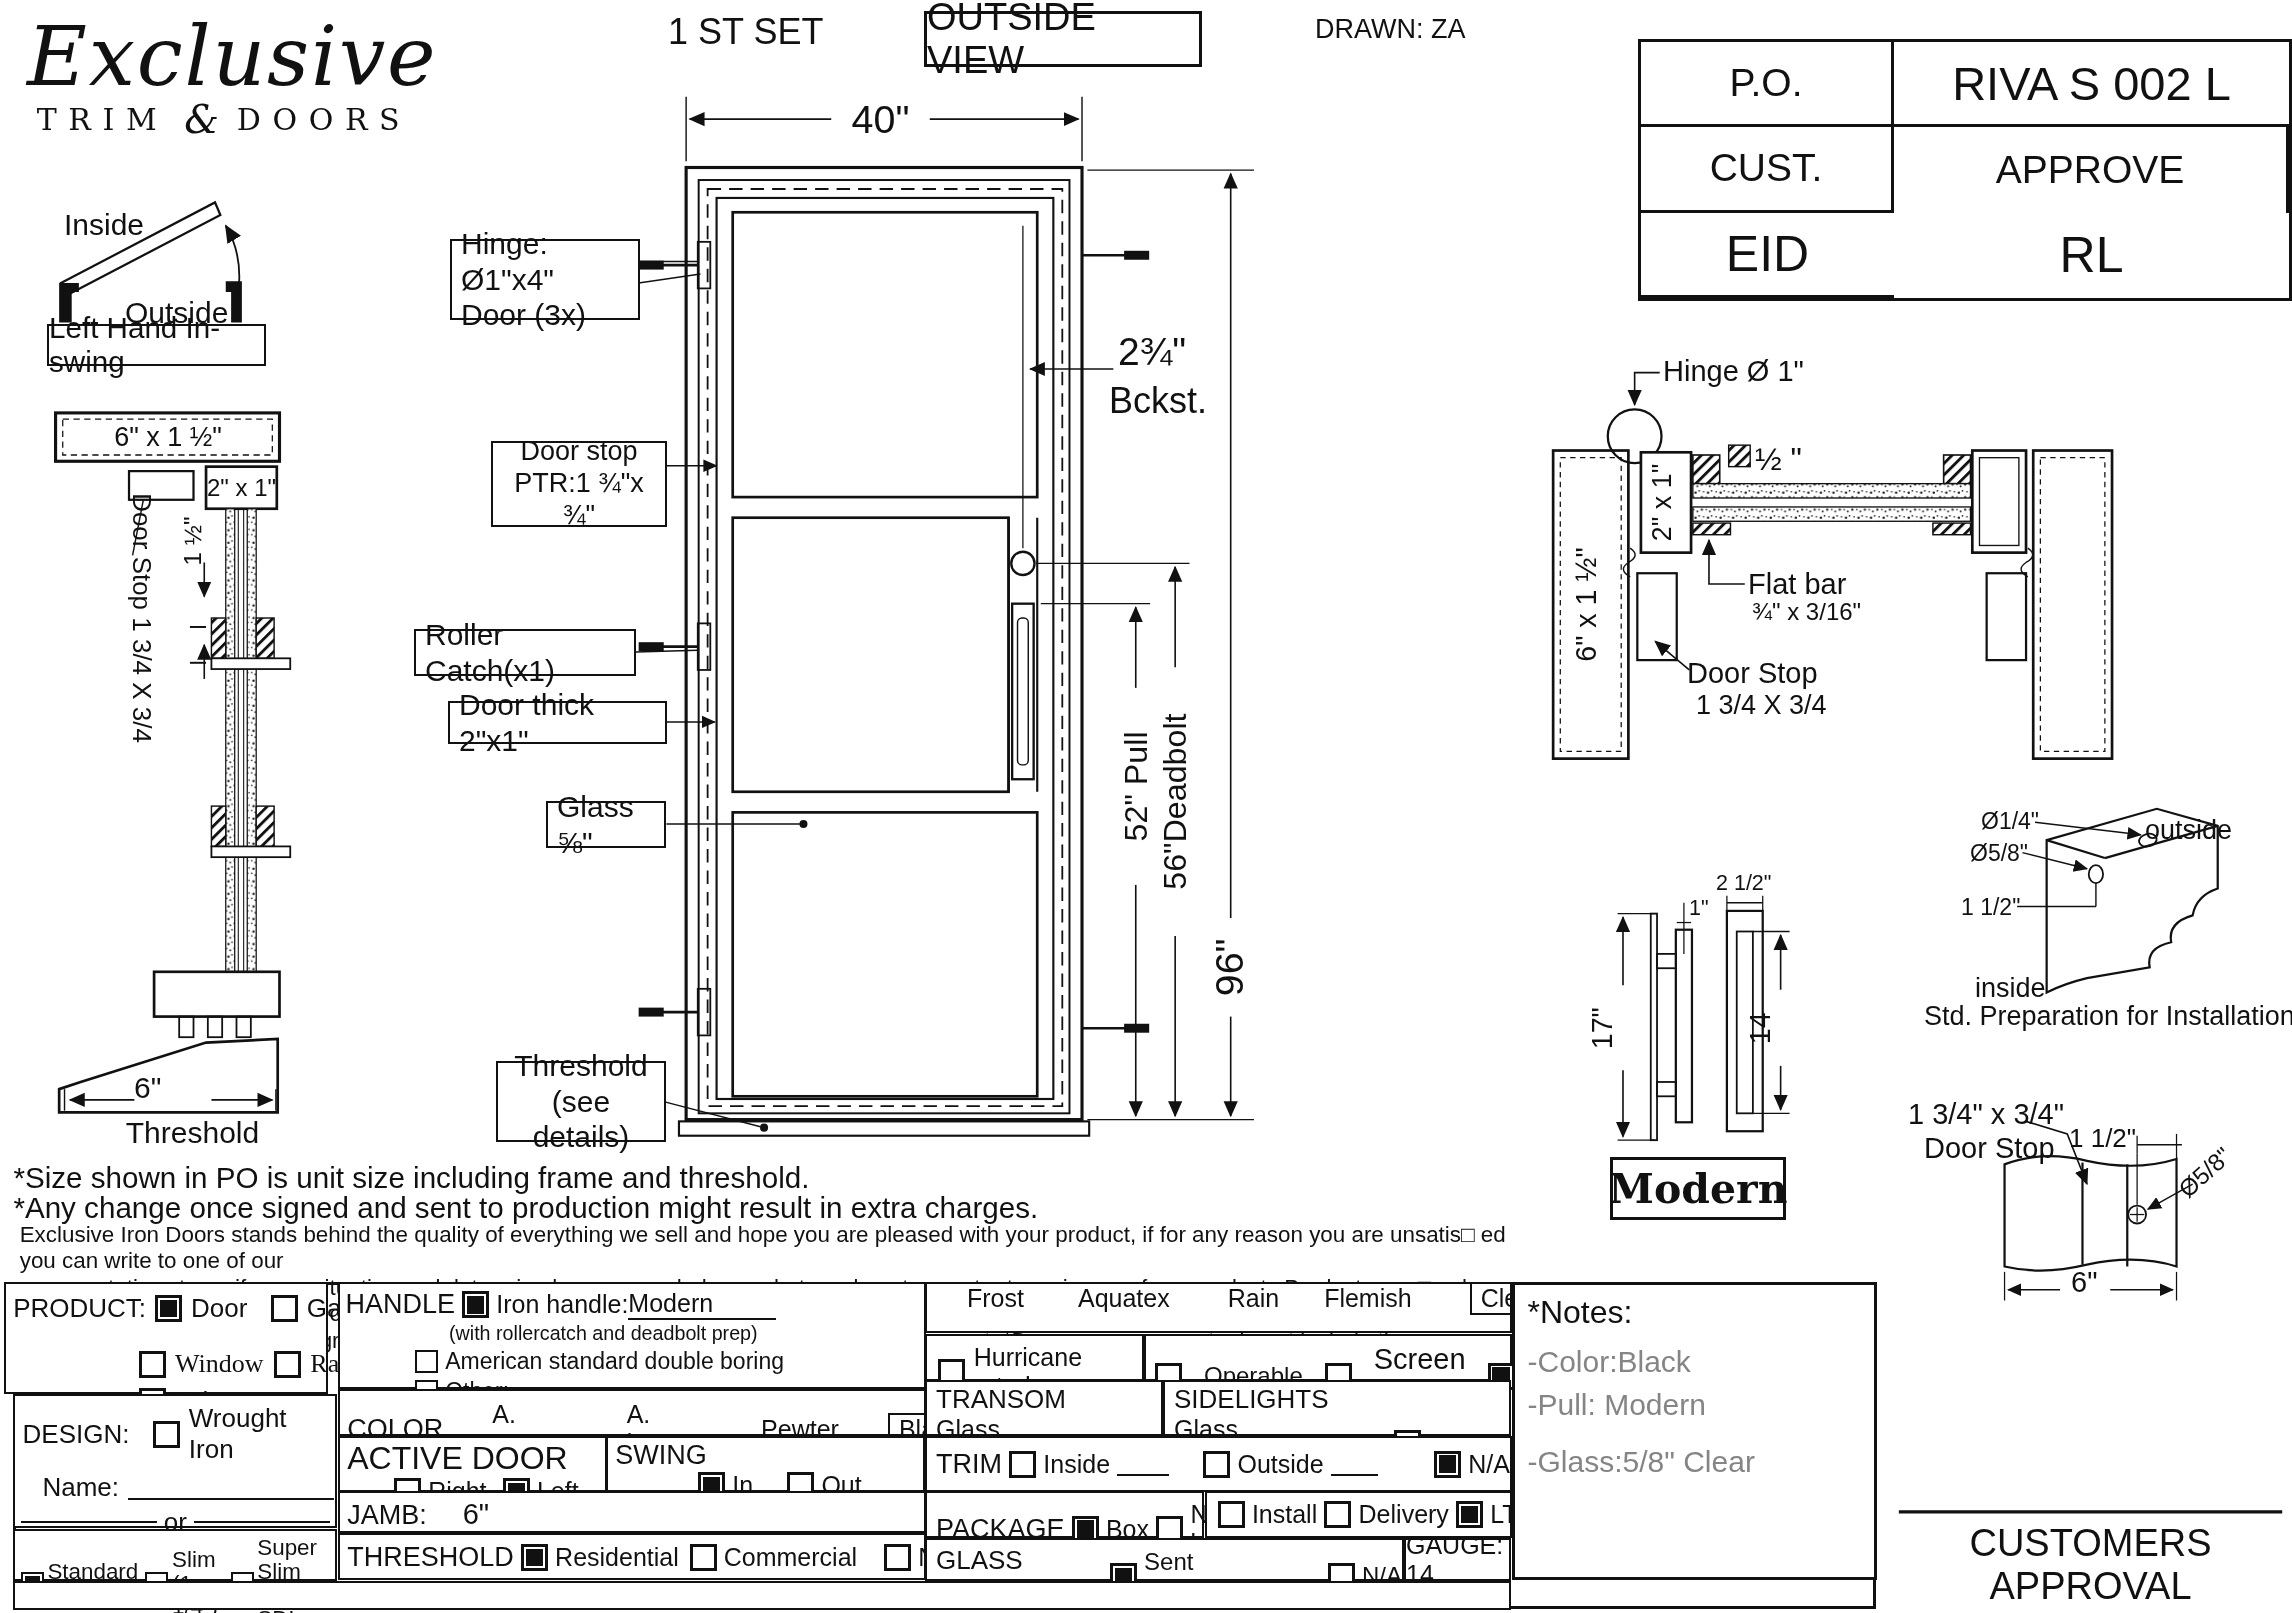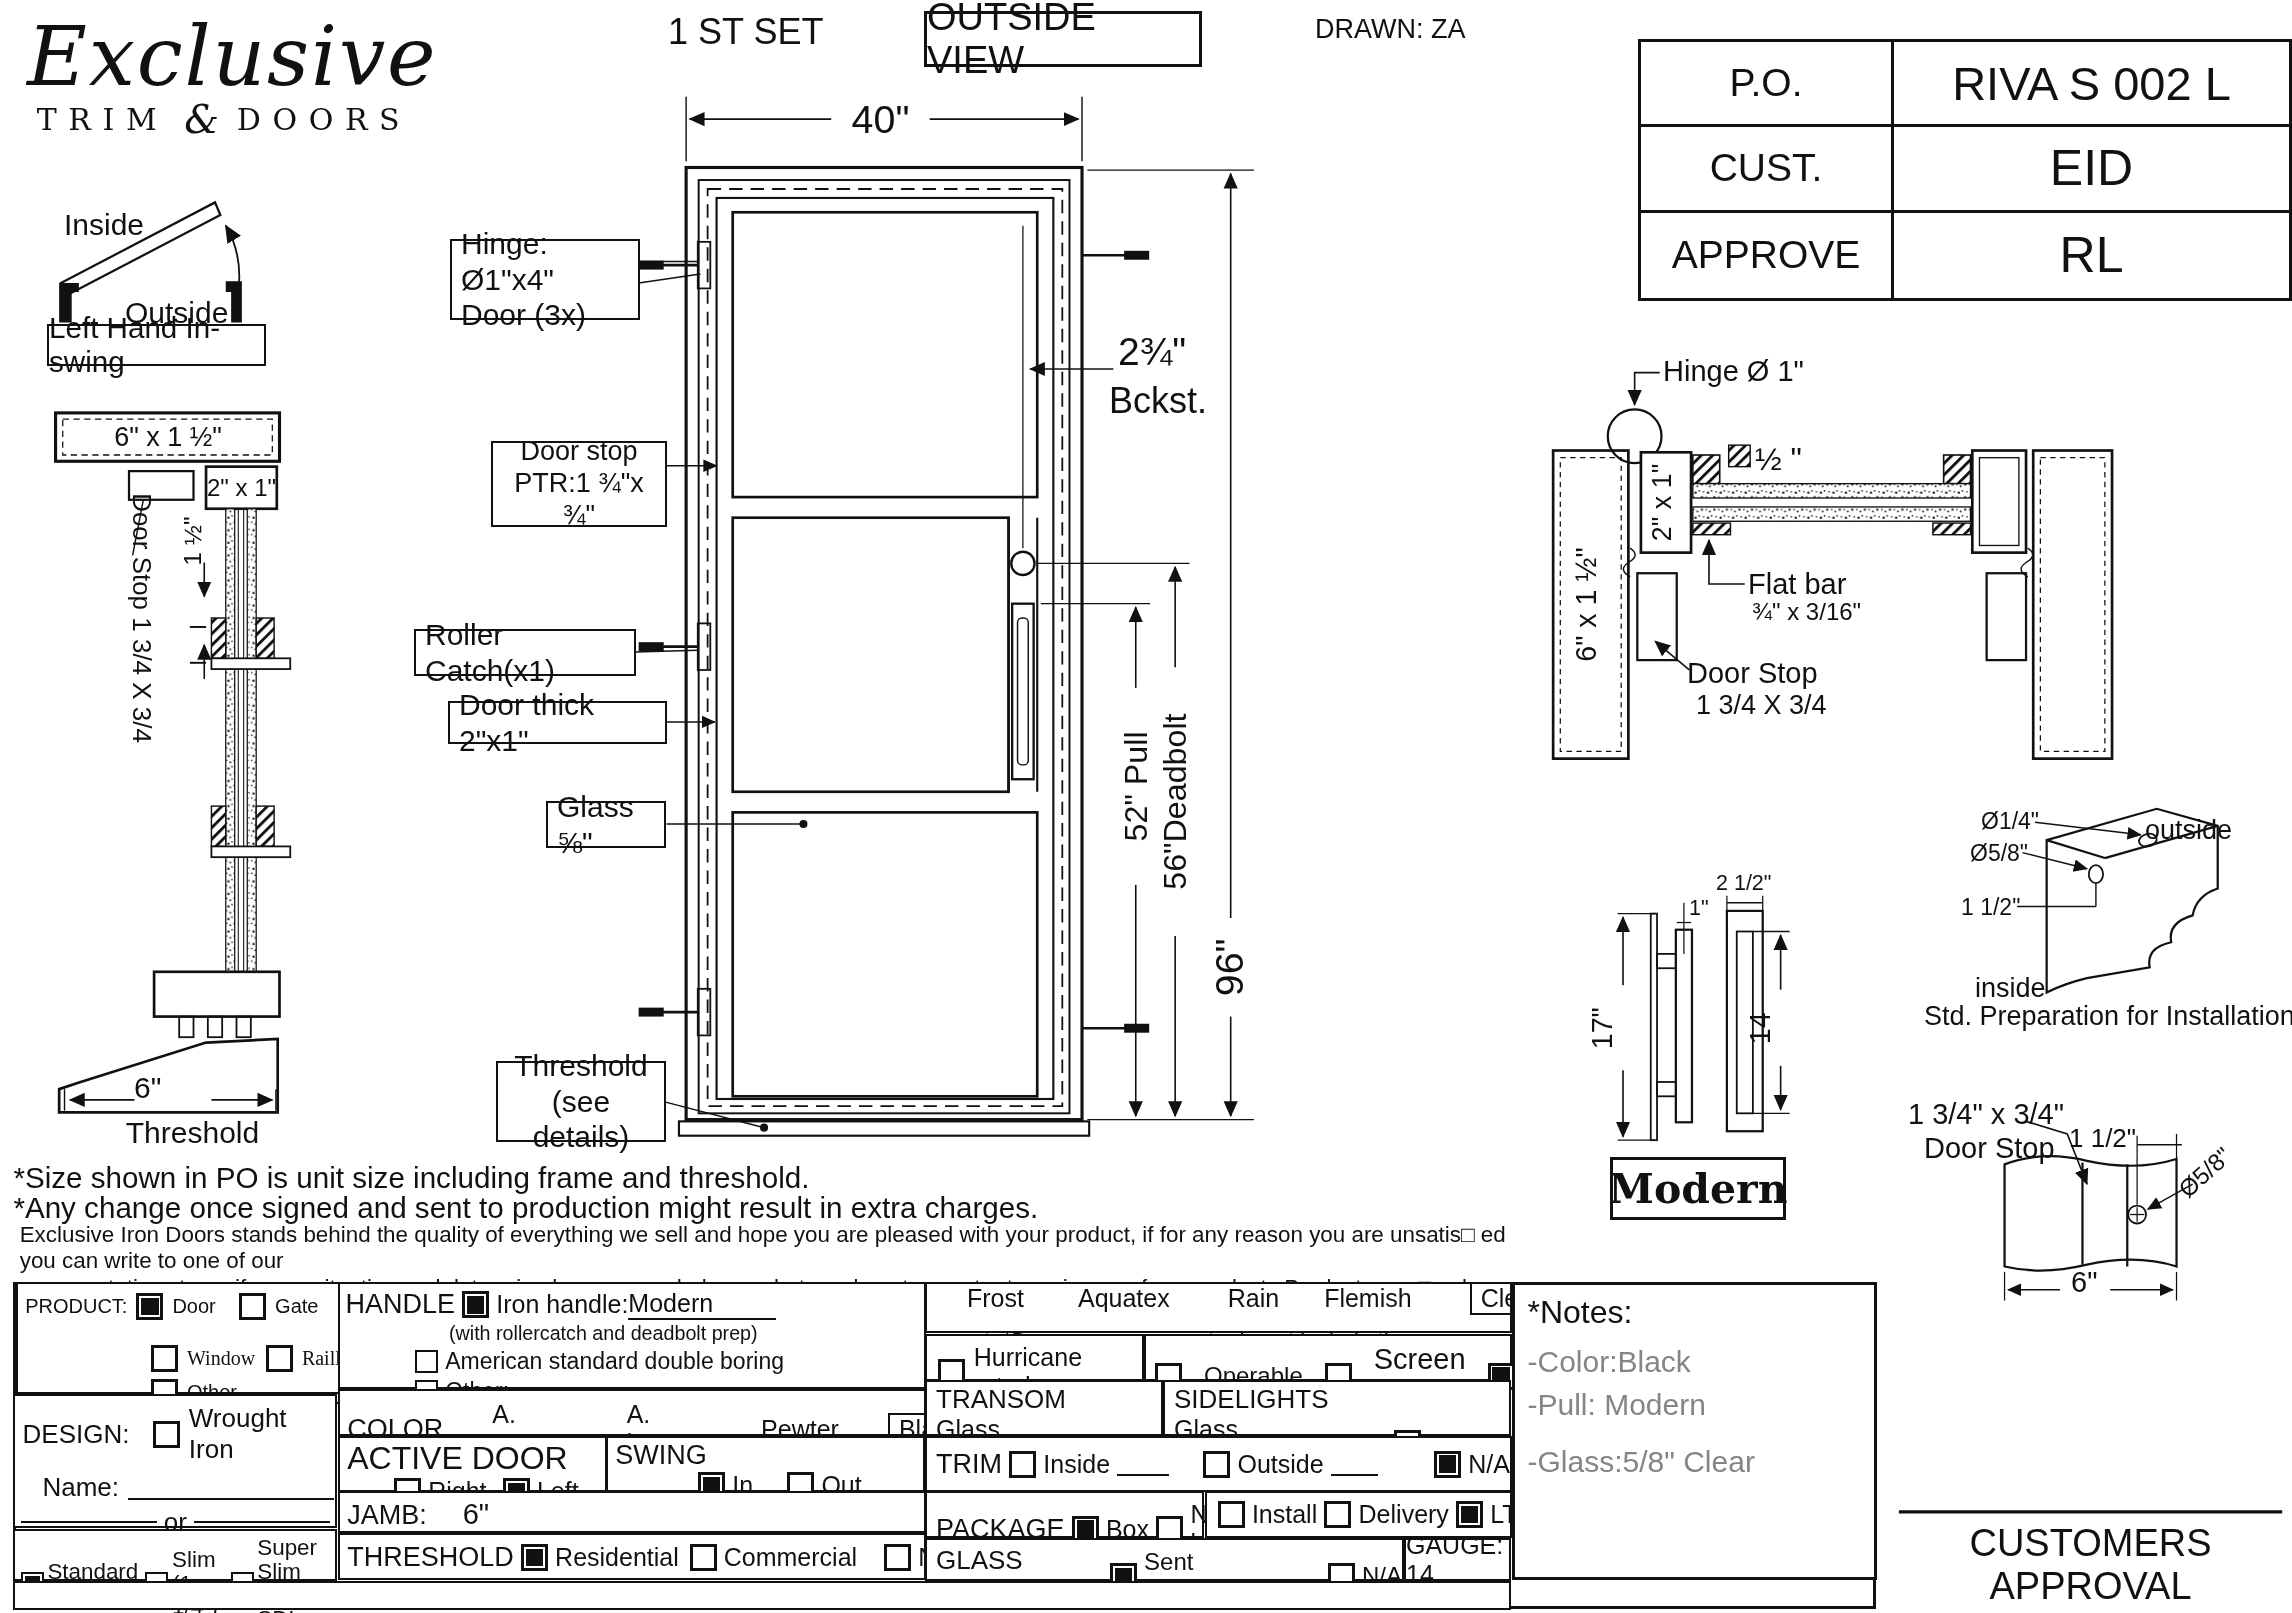--- a/index.html
+++ b/index.html
@@ -295,22 +295,22 @@
 </div>
 
 <div class="abs t40" style="left:668px;top:10.7px;">1 ST SET</div>
 <div class="abs" style="left:924px;top:10.7px;width:272px;height:50px;border:3.1px solid #111;display:flex;align-items:center;justify-content:center;font-size:38px;">OUTSIDE VIEW</div>
 <div class="abs t30" style="left:1315px;top:14.3px;">DRAWN: ZA</div>
 
 <div class="abs" style="left:1638px;top:39px;width:648px;height:256px;border:3.6px solid #111;display:grid;grid-template-columns:253px 1fr;grid-template-rows:1fr 1fr 1fr;">
   <div style="border-right:3.6px solid #111;border-bottom:3.6px solid #111;display:flex;align-items:center;justify-content:center;font-size:39px;">P.O.</div>
   <div style="border-bottom:3.6px solid #111;display:flex;align-items:center;justify-content:center;font-size:47px;">RIVA S 002 L</div>
   <div style="border-right:3.6px solid #111;border-bottom:3.6px solid #111;display:flex;align-items:center;justify-content:center;font-size:39px;">CUST.</div>
+  <div style="border-right:3.6px solid #111;display:flex;align-items:center;justify-content:center;font-size:39px;">APPROVE</div>
   <div style="border-bottom:3.6px solid #111;display:flex;align-items:center;justify-content:center;font-size:50px;">EID</div>
-  <div style="border-right:3.6px solid #111;display:flex;align-items:center;justify-content:center;font-size:39px;">APPROVE</div>
   <div style="display:flex;align-items:center;justify-content:center;font-size:50px;">RL</div>
 </div>
 
 <div class="abs t34" style="left:64px;top:208px;">Inside</div>
 <div class="abs t34" style="left:125px;top:296px;">Outside</div>
 <div class="abs" style="left:47px;top:324px;width:215px;height:38px;border:2.7px solid #111;display:flex;align-items:center;justify-content:center;font-size:29.6px;">Left Hand In-swing</div>
 
 <div class="abs" style="left:56px;top:413px;width:224px;height:48px;display:flex;align-items:center;justify-content:center;font-size:27px;">6" x 1 ½"</div>
 <div class="abs" style="left:206px;top:467px;width:71px;height:42px;display:flex;align-items:center;justify-content:center;font-size:24px;">2" x 1"</div>
 <div class="abs t34" style="left:134px;top:1071px;">6"</div>
@@ -361,21 +361,21 @@
 <div class="abs" style="left:13.4px;top:1161px;font-size:29.6px;">*Size shown in PO is unit size including frame and threshold.</div>
 <div class="abs" style="left:13.4px;top:1191px;font-size:29.6px;">*Any change once signed and sent to production might result in extra charges.</div>
 <div class="abs" style="left:19.7px;top:1222px;width:1487px;font-size:22.4px;line-height:1.18;">
   <div>Exclusive Iron Doors stands behind the quality of everything we sell and hope you are pleased with your product, if for any reason you are unsatis□ ed you can write to one of our</div>
   <div>representatives to verify your situation and determine how can we help you, but we do not accept returns in any of our products.Products are □ nal and are not eligible for returns, changes</div>
   <div>or alterations.By signing you agree to our terms and conditions, delivery pdf and forms of payment. *Doors measurements do not include the gaps between jambs</div>
 </div>
 
 <div class="abs" style="left:13.4px;top:1282px;width:1863px;height:327px;border:3.6px solid #111;box-sizing:border-box;"></div>
 
-<div class="cell" style="left:16px;top:1282px;width:324px;height:112px;font-size:20px;">
+<div class="cell" style="left:4px;top:1282px;width:324px;height:112px;font-size:26px;">
   <div class="row" style="margin:9px 0 0 7.2px;">
     <span>PRODUCT:</span>
     <span class="cb on"></span>
     <span>Door</span>
     <span class="cb" style="margin-left:14.3px;"></span>
     <span>Gate</span>
   </div>
   <div class="row" style="margin:25px 0 0 133px;font-family:Liberation Serif, serif;">
     <span class="cb"></span>
     <span>Window</span>

